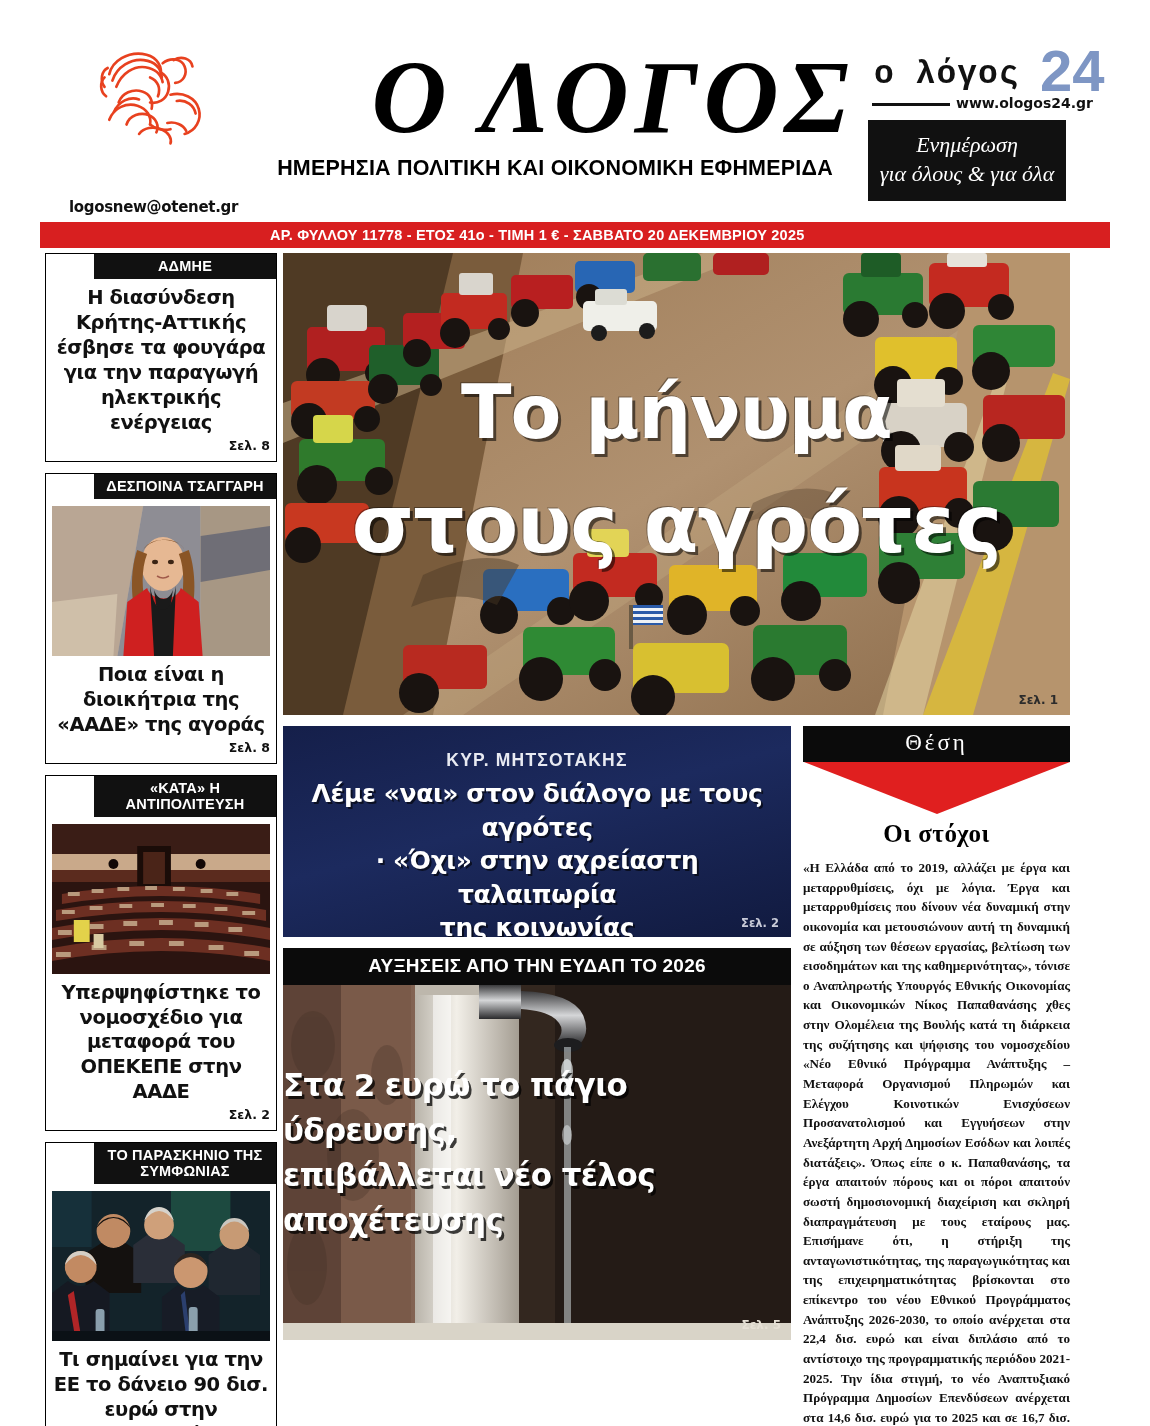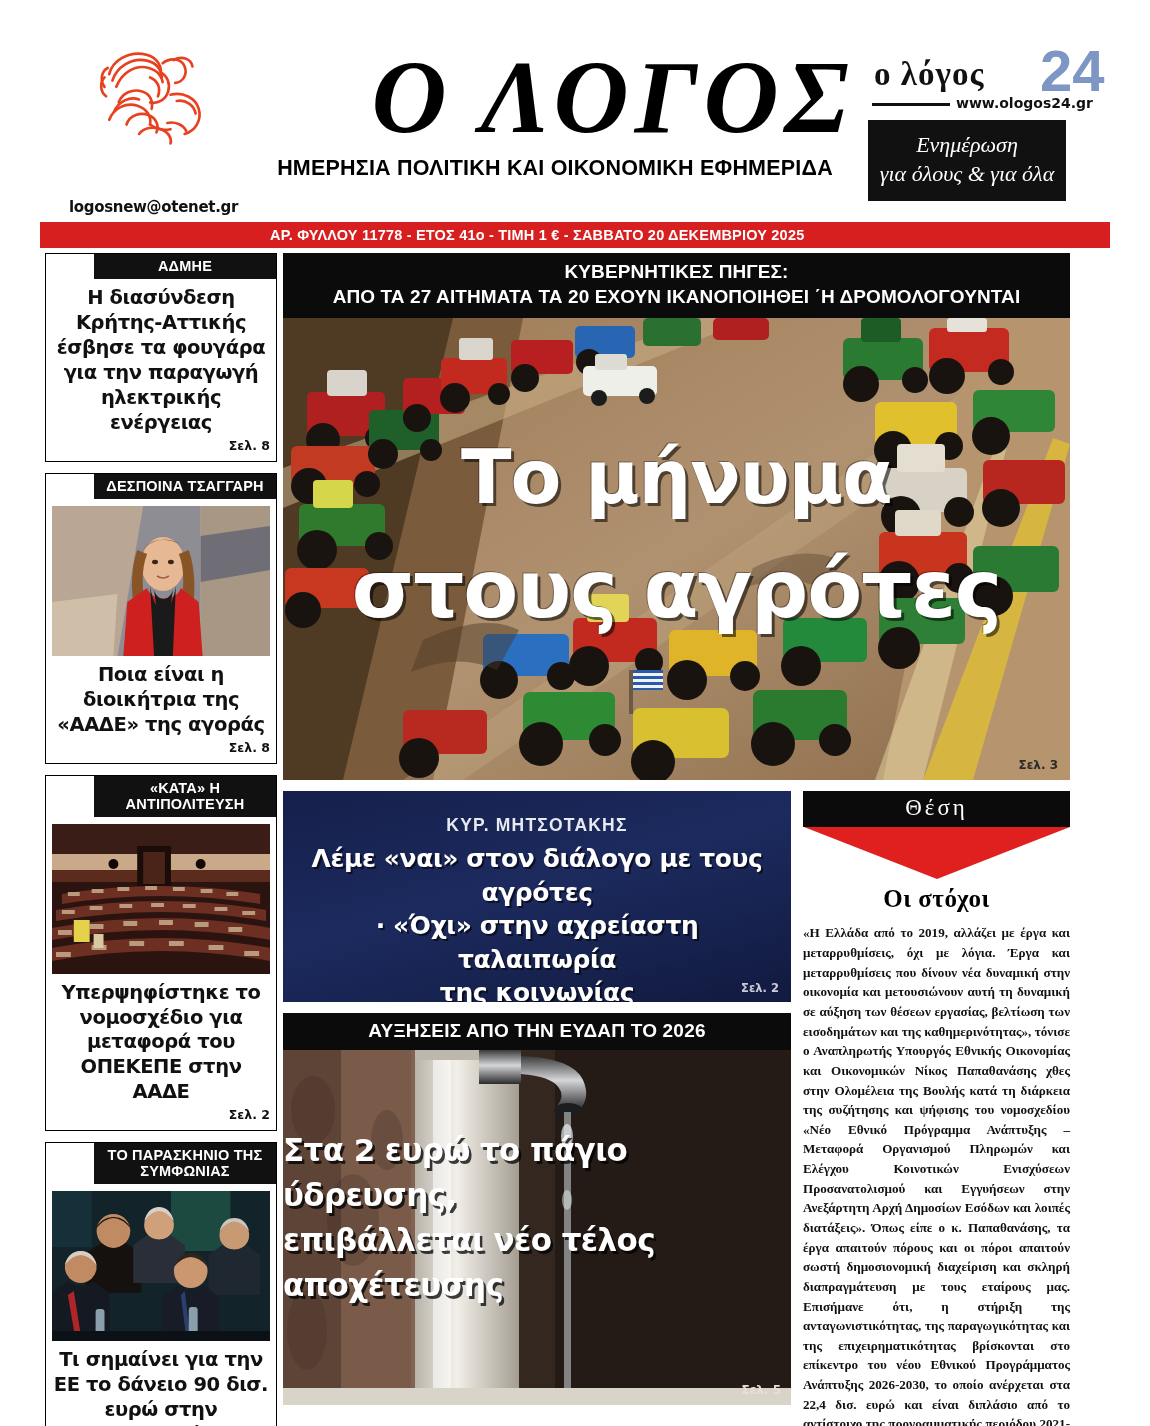--- a/index.html
+++ b/index.html
@@ -28,21 +28,21 @@
   }
   .mh-title .sub{
     font-family:"Liberation Sans",sans-serif;font-weight:bold;font-size:21.5px;
     letter-spacing:.2px;margin-top:6px;color:#000;white-space:nowrap;
   }
 
   .mh-right{position:absolute;left:868px;top:48px;width:240px;}
   .brand24{position:relative;height:72px;}
   .brand24 .word{
     position:absolute;left:6px;top:8px;font-size:33px;font-weight:bold;
-    font-family:Liberation Serif, serif;letter-spacing:1px;color:#111;
+    font-family:Liberation Mono, monospace;letter-spacing:1px;color:#111;
   }
   .brand24 .num{
     position:absolute;left:172px;top:-6px;font-size:58px;font-weight:bold;
     font-family:"Liberation Sans",sans-serif;color:#7e96c4;line-height:1;
   }
   .brand24 .rule{position:absolute;left:4px;top:55px;width:78px;height:3px;background:#111;}
   .brand24 .url{position:absolute;left:88px;top:47px;font-size:14px;font-weight:bold;
                 font-family:"DejaVu Sans",sans-serif;color:#111;}
   .slogan{
     background:#111;color:#fff;text-align:center;padding:11px 4px 13px;
@@ -316,24 +316,20 @@
           <rect x="0" y="140" width="220" height="10" fill="#0b1116"></rect>
         </svg>
         <div class="card-txt" style="margin-top:7px">Τι σημαίνει για την ΕΕ το δάνειο 90 δισ. ευρώ στην Ουκρανία</div>
 
       </div>
     </div>
   </div>
 
   <div class="col-main">
 
-    <div class="kicker">
-      <div>ΚΥΒΕΡΝΗΤΙΚΕΣ ΠΗΓΕΣ:</div>
-      <div>ΑΠΟ ΤΑ 27 ΑΙΤΗΜΑΤΑ ΤΑ 20 ΕΧΟΥΝ ΙΚΑΝΟΠΟΙΗΘΕΙ ΄Η ΔΡΟΜΟΛΟΓΟΥΝΤΑΙ</div>
-    </div>
 
     <div class="lead-photo">
       <svg width="787" height="462" viewBox="0 0 787 462" preserveAspectRatio="none" style="position:absolute;inset:0">
         <defs>
           <linearGradient id="asph" x1="0" y1="0" x2="1" y2="1">
             <stop offset="0" stop-color="#9d7a55"></stop>
               <stop offset=".5" stop-color="#b09170"></stop>
             <stop offset="1" stop-color="#8a6a49"></stop>
           </linearGradient>
         </defs>
@@ -447,21 +443,21 @@
         </g>
 
         <path d="M140 322 q60 -28 96 -10 l-22 40 q-40 -18 -86 2Z" fill="#4a3724" opacity=".45"></path>
         <path d="M470 250 q48 -24 86 -8 l-18 28 q-36 -16 -76 0Z" fill="#4a3724" opacity=".35"></path>
       </svg>
 
       <div class="bigtitle">
         <span class="l1">Το μήνυμα</span>
         <span class="l2">στους αγρότες</span>
       </div>
-      <span class="photo-sel">Σελ. 3</span>
+      <span class="photo-sel">Σελ. 1</span>
     </div>
 
     <div class="lower">
 
       <div class="lower-left">
 
         <div class="quotebox">
           <div class="inner">
             <div class="qb-name">ΚΥΡ. ΜΗΤΣΟΤΑΚΗΣ</div>
             <div class="qb-line">Λέμε «ναι» στον διάλογο με τους αγρότες</div>

